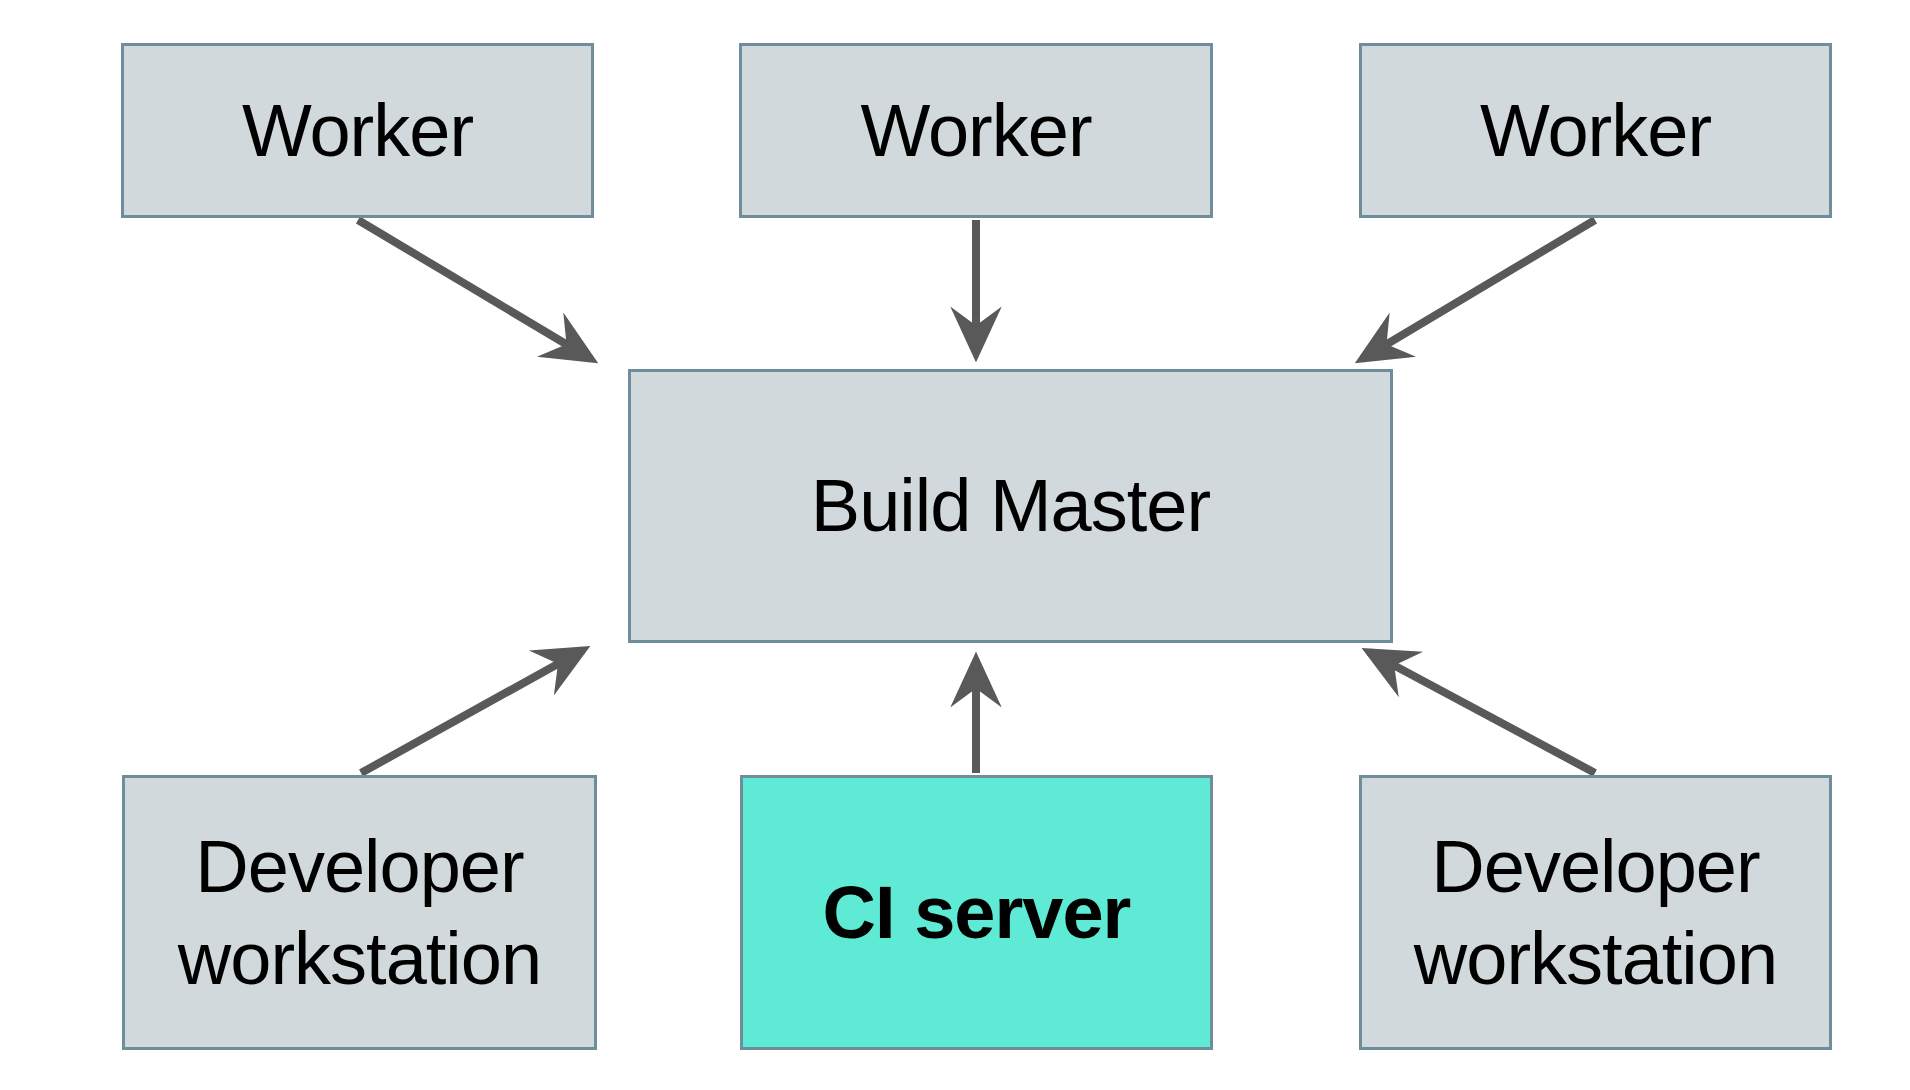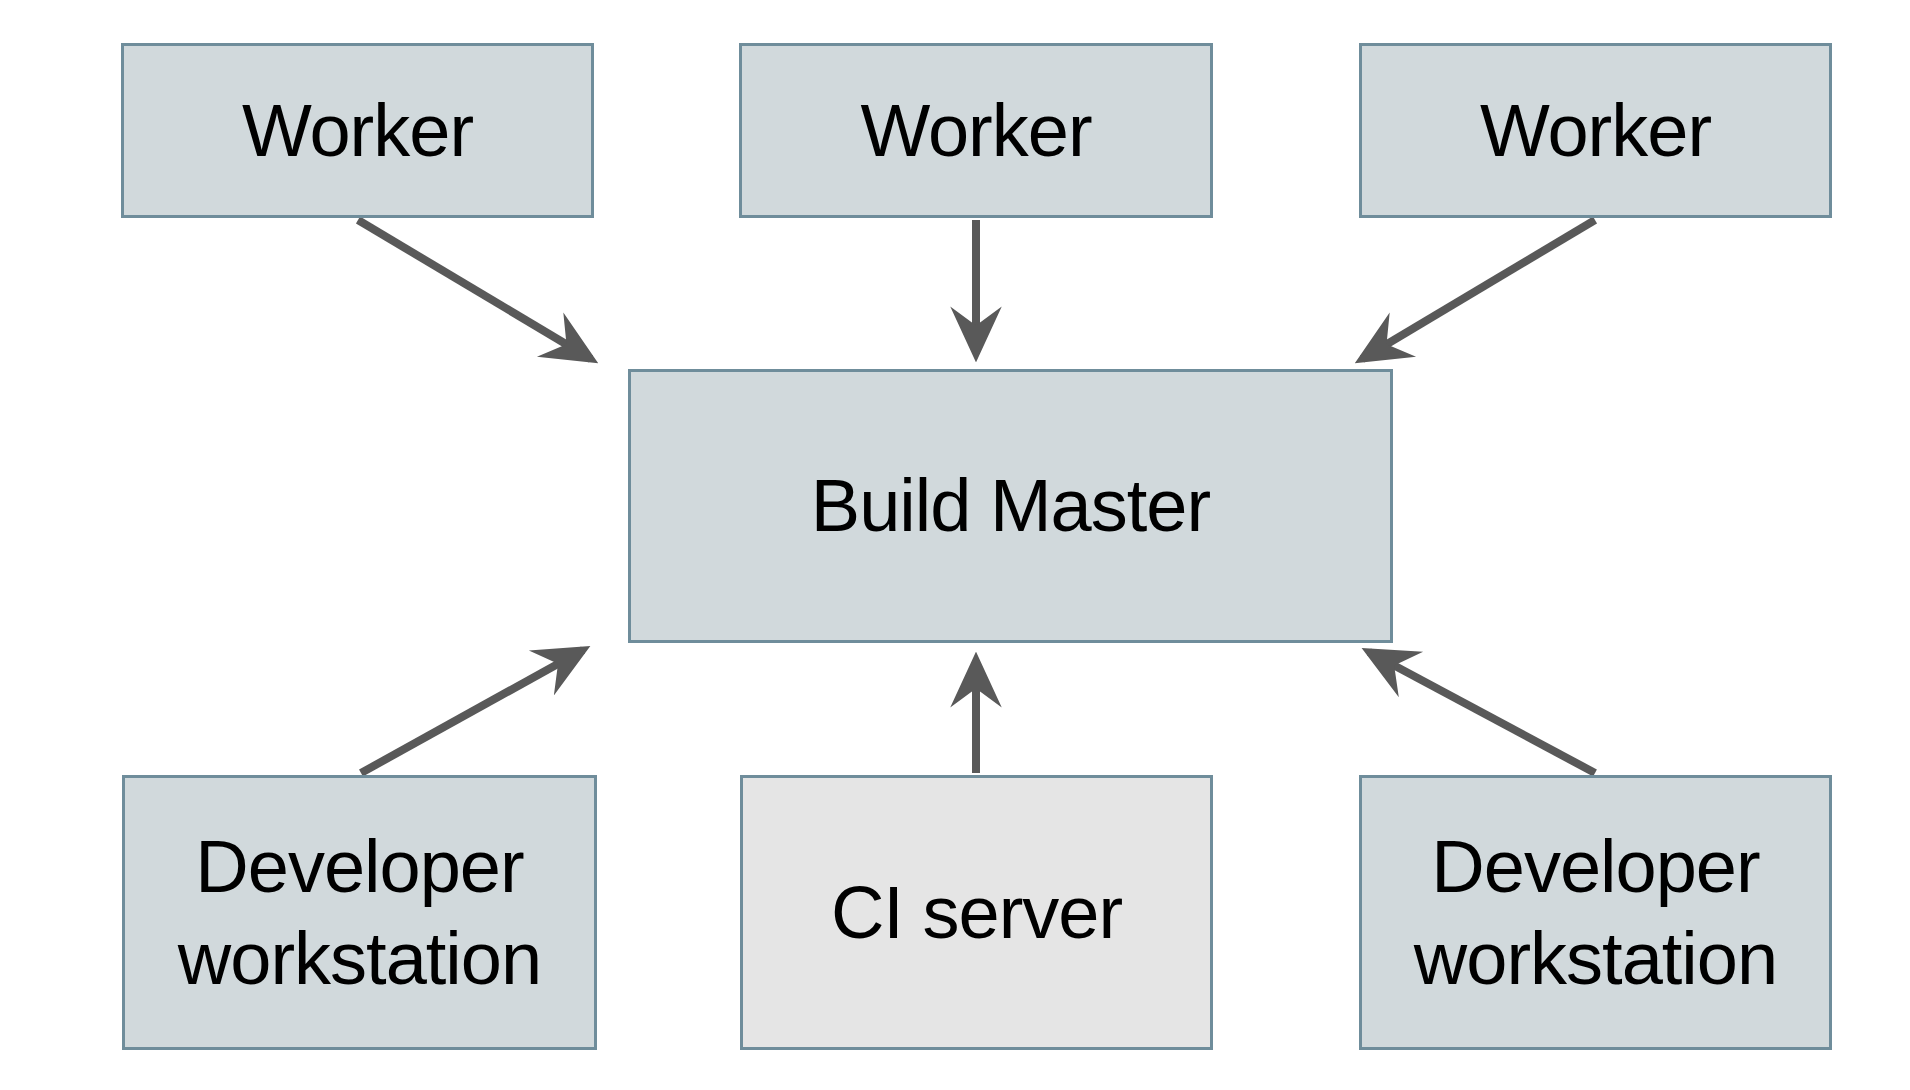--- a/index.html
+++ b/index.html
@@ -72,20 +72,20 @@
       </div>
       <div class="node" style="left: 1359px; top: 43px; width: 473px; height: 175px; background: rgb(209, 217, 220); border-color: rgb(111, 141, 155);">
         <span class="node-label">Worker</span>
       </div>
       <div class="node" style="left: 628px; top: 369px; width: 765px; height: 274px; background: rgb(209, 217, 220); border-color: rgb(111, 141, 155);">
         <span class="node-label">Build Master</span>
       </div>
       <div class="node" style="left: 122px; top: 775px; width: 475px; height: 275px; background: rgb(209, 217, 220); border-color: rgb(111, 141, 155);">
         <span class="node-label">Developer workstation</span>
       </div>
-      <div class="node" style="left: 740px; top: 775px; width: 473px; height: 275px; background: #e5e5e5; border-color: rgb(111, 141, 155);">
+      <div class="node" style="left: 740px; top: 775px; width: 473px; height: 275px; background: #5eead4; border-color: rgb(111, 141, 155); font-weight: bold;">
         <span class="node-label">CI server</span>
       </div>
       <div class="node" style="left: 1359px; top: 775px; width: 473px; height: 275px; background: rgb(209, 217, 220); border-color: rgb(111, 141, 155);">
         <span class="node-label">Developer workstation</span>
       </div>
     </div>
 </div>
 
 </body></html>

